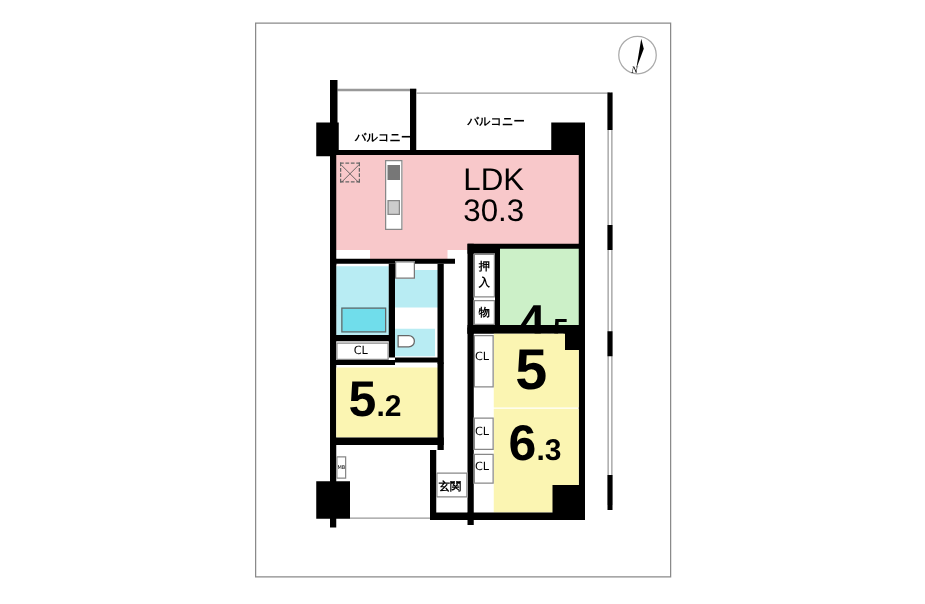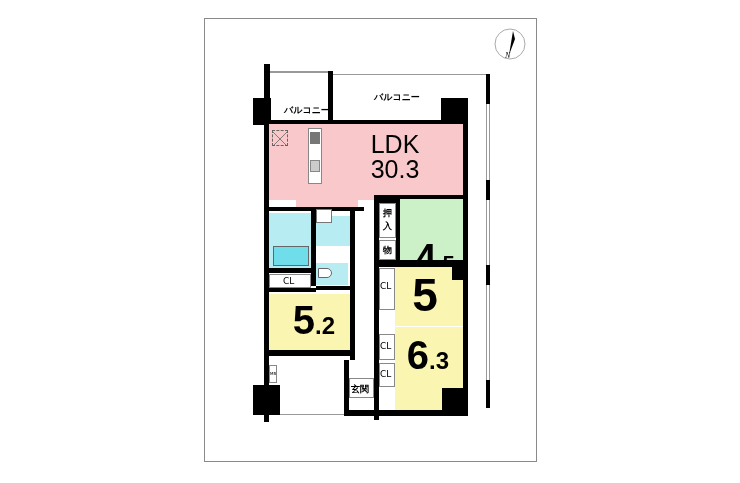--- a/index.html
+++ b/index.html
@@ -108,21 +108,21 @@
 <div class="abs wall" style="left:264px;top:268px;width:52px;height:5px;"></div>
 <div class="abs wall" style="left:316px;top:286px;width:37px;height:4px;"></div>
 <div class="abs wall" style="left:264px;top:207px;width:5px;height:215px;"></div>
 
 <div class="abs white" style="left:269px;top:274px;width:42px;height:14px;border:1px solid #888;"></div>
 <span class="abs jp" style="left:283px;top:276px;font-weight:normal;">CL</span>
 <div class="abs wall" style="left:264px;top:288px;width:52px;height:4px;"></div>
 <div class="abs yellow" style="left:269px;top:294px;width:82px;height:56px;"></div>
 <div class="abs wall" style="left:350px;top:290px;width:5px;height:70px;"></div>
 <div class="abs wall" style="left:264px;top:350px;width:91px;height:6px;"></div>
-<div class="abs label" style="left:284px;top:298px;width:60px;font-weight:bold;">
+<div class="abs label" style="left:270px;top:298px;width:60px;font-weight:bold;">
   <span style="font-size:40px;">5</span><span style="font-size:24px;">.2</span>
 </div>
 
 <div class="abs white" style="left:269px;top:365px;width:8px;height:18px;border:1px solid #888;"></div>
 <span class="abs" style="left:270px;top:371px;font-size:4px;">MB</span>
 <div class="abs wall" style="left:253px;top:385px;width:27px;height:30px;"></div>
 <div class="abs" style="left:280px;top:356px;width:64px;height:59px;border-bottom:1px solid #999;"></div>
 <div class="abs wall" style="left:344px;top:360px;width:5px;height:55px;"></div>
 <div class="abs white" style="left:349px;top:378px;width:25px;height:20px;border:1px solid #888;"></div>
 <span class="abs jp" style="left:351px;top:383px;">玄関</span>

